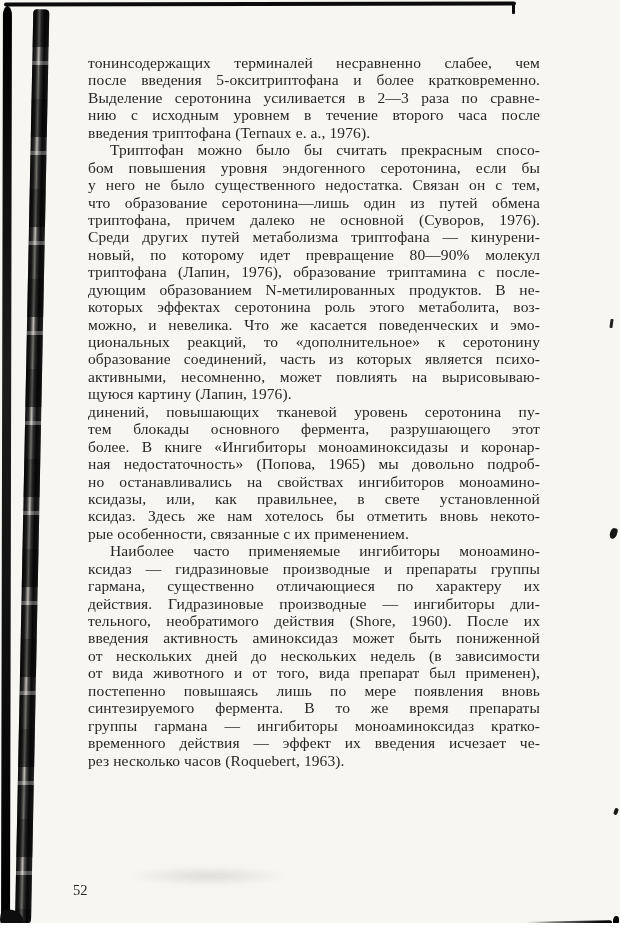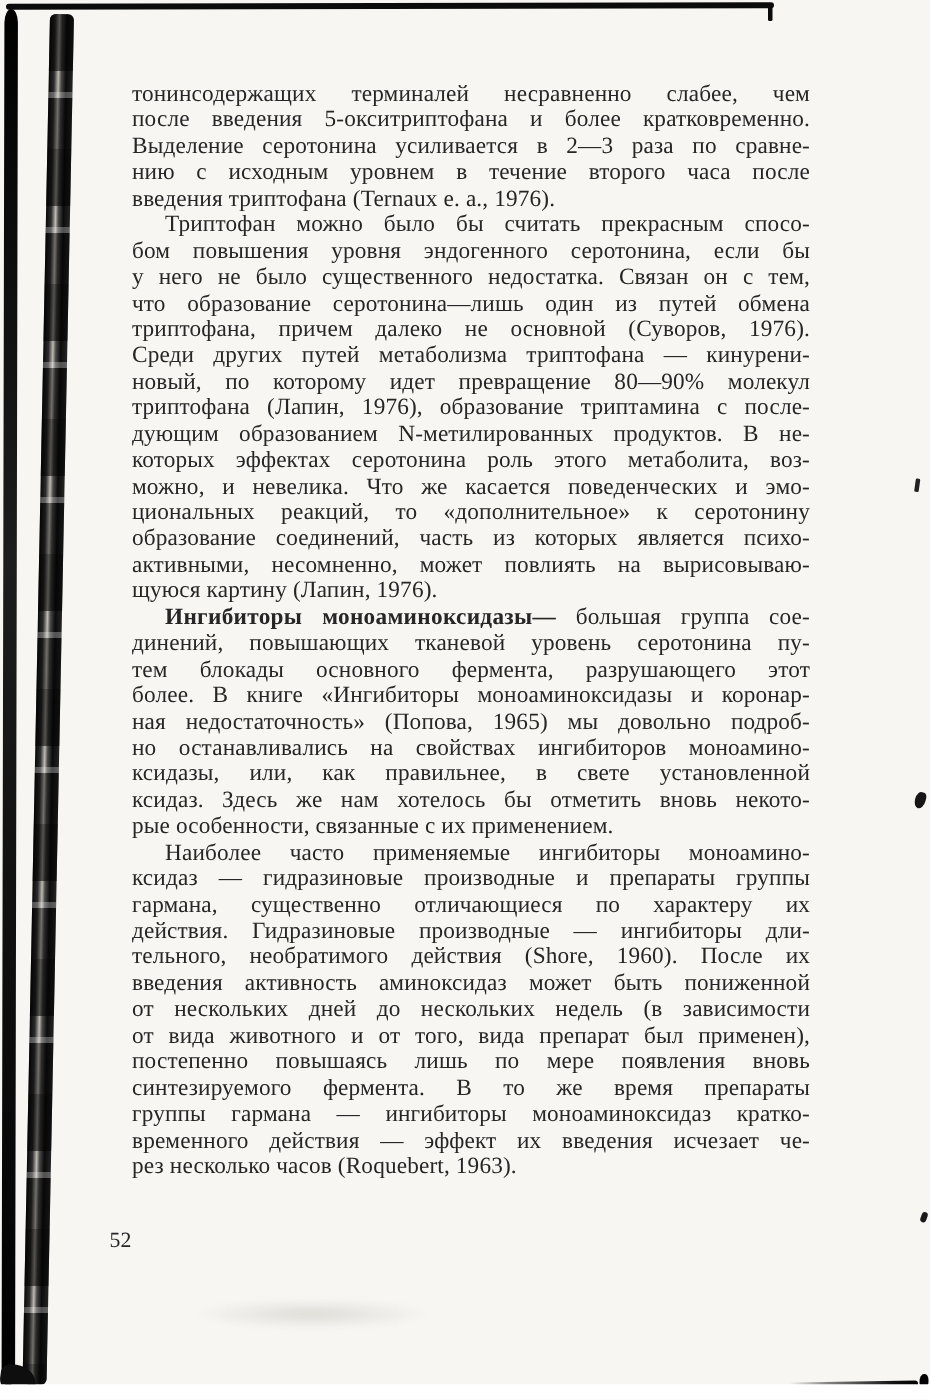--- a/index.html
+++ b/index.html
@@ -59,21 +59,21 @@
   .line{
     height:17.45px;line-height:17.45px;font-size:15.5px;
     text-align:justify;text-align-last:justify;
     letter-spacing:0.1px;white-space:nowrap;
   }
   .line.last{text-align-last:left;}
   .line.indent{padding-left:22px;}
   .line b{font-weight:bold;letter-spacing:0.2px;}
   
   .page-number{
-    position:absolute;left:73px;top:819px;
+    position:absolute;left:73px;top:882px;
     font-size:14.5px;line-height:16px;
   }
   
   .mark-tick{
     position:absolute;left:610px;top:319px;width:3px;height:9px;
     background:#222;border-radius:1px;transform:rotate(8deg);
   }
   .mark-comma{
     position:absolute;left:610px;top:528px;width:7px;height:11px;
     background:#161616;border-radius:60% 40% 65% 60%;transform:rotate(15deg);
@@ -132,21 +132,20 @@
         <div class="line">триптофана (Лапин, 1976), образование триптамина с после-</div>
         <div class="line">дующим образованием N-метилированных продуктов. В не-</div>
         <div class="line">которых эффектах серотонина роль этого метаболита, воз-</div>
         <div class="line">можно, и невелика. Что же касается поведенческих и эмо-</div>
         <div class="line">циональных реакций, то «дополнительное» к серотонину</div>
         <div class="line">образование соединений, часть из которых является психо-</div>
         <div class="line">активными, несомненно, может повлиять на вырисовываю-</div>
         <div class="line last">щуюся картину (Лапин, 1976).</div>
       </div>
       <div class="para">
-        <div class="line indent"><b>Ингибиторы моноаминоксидазы—</b> большая группа сое-</div>
         <div class="line">динений, повышающих тканевой уровень серотонина пу-</div>
         <div class="line">тем блокады основного фермента, разрушающего этот</div>
         <div class="line">более. В книге «Ингибиторы моноаминоксидазы и коронар-</div>
         <div class="line">ная недостаточность» (Попова, 1965) мы довольно подроб-</div>
         <div class="line">но останавливались на свойствах ингибиторов моноамино-</div>
         <div class="line">ксидазы, или, как правильнее, в свете установленной</div>
         <div class="line">ксидаз. Здесь же нам хотелось бы отметить вновь некото-</div>
         <div class="line last">рые особенности, связанные с их применением.</div>
       </div>
       <div class="para">

